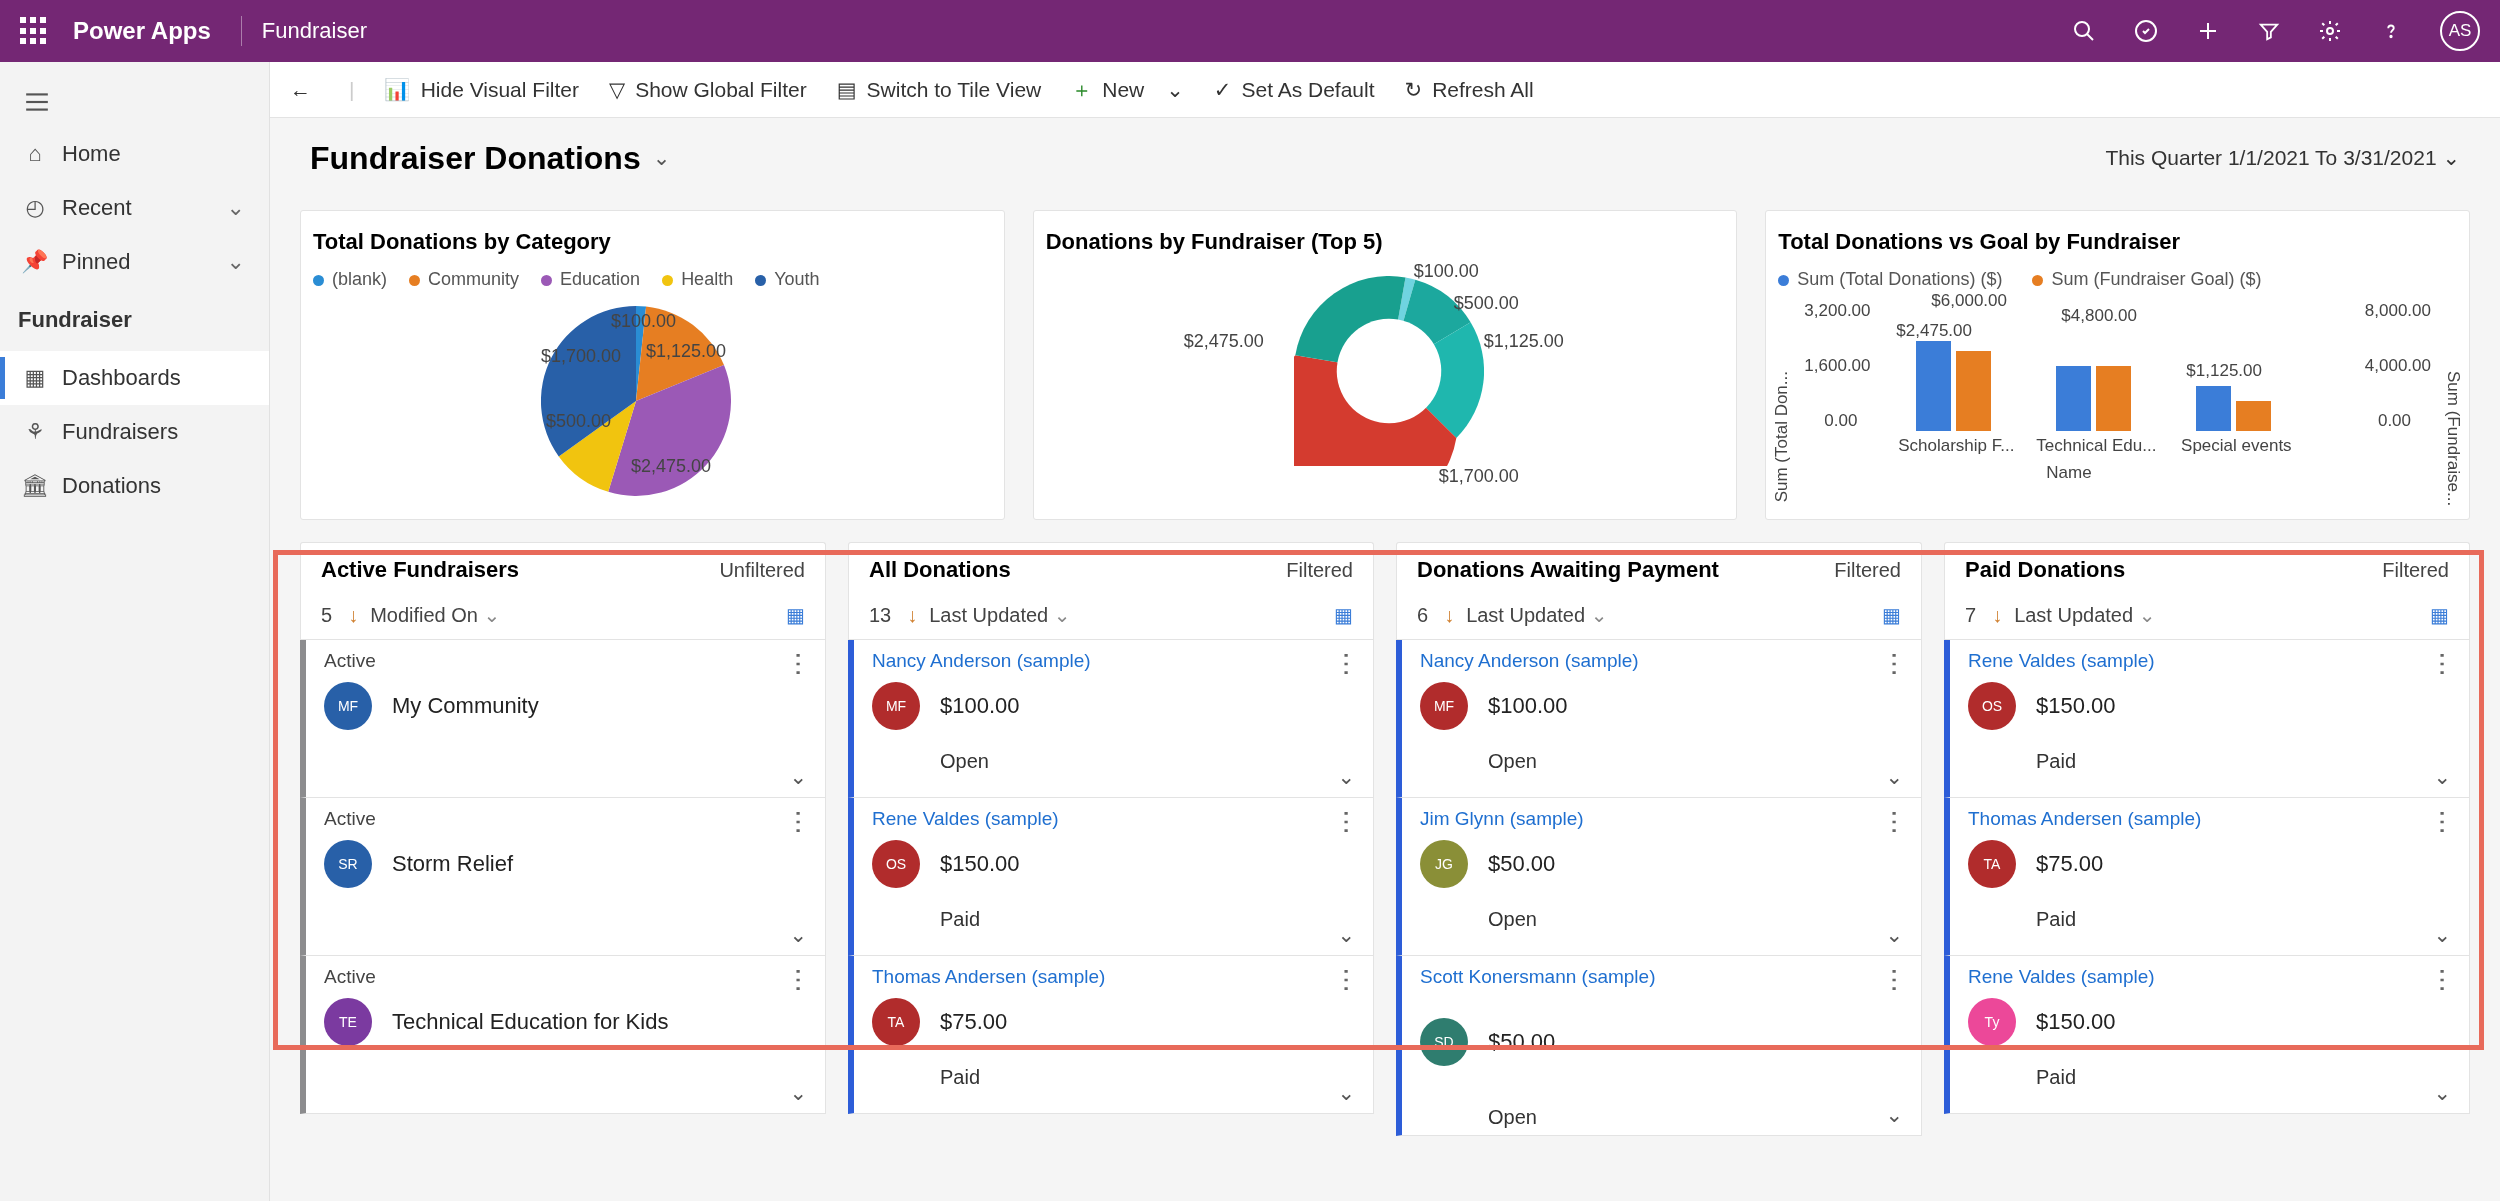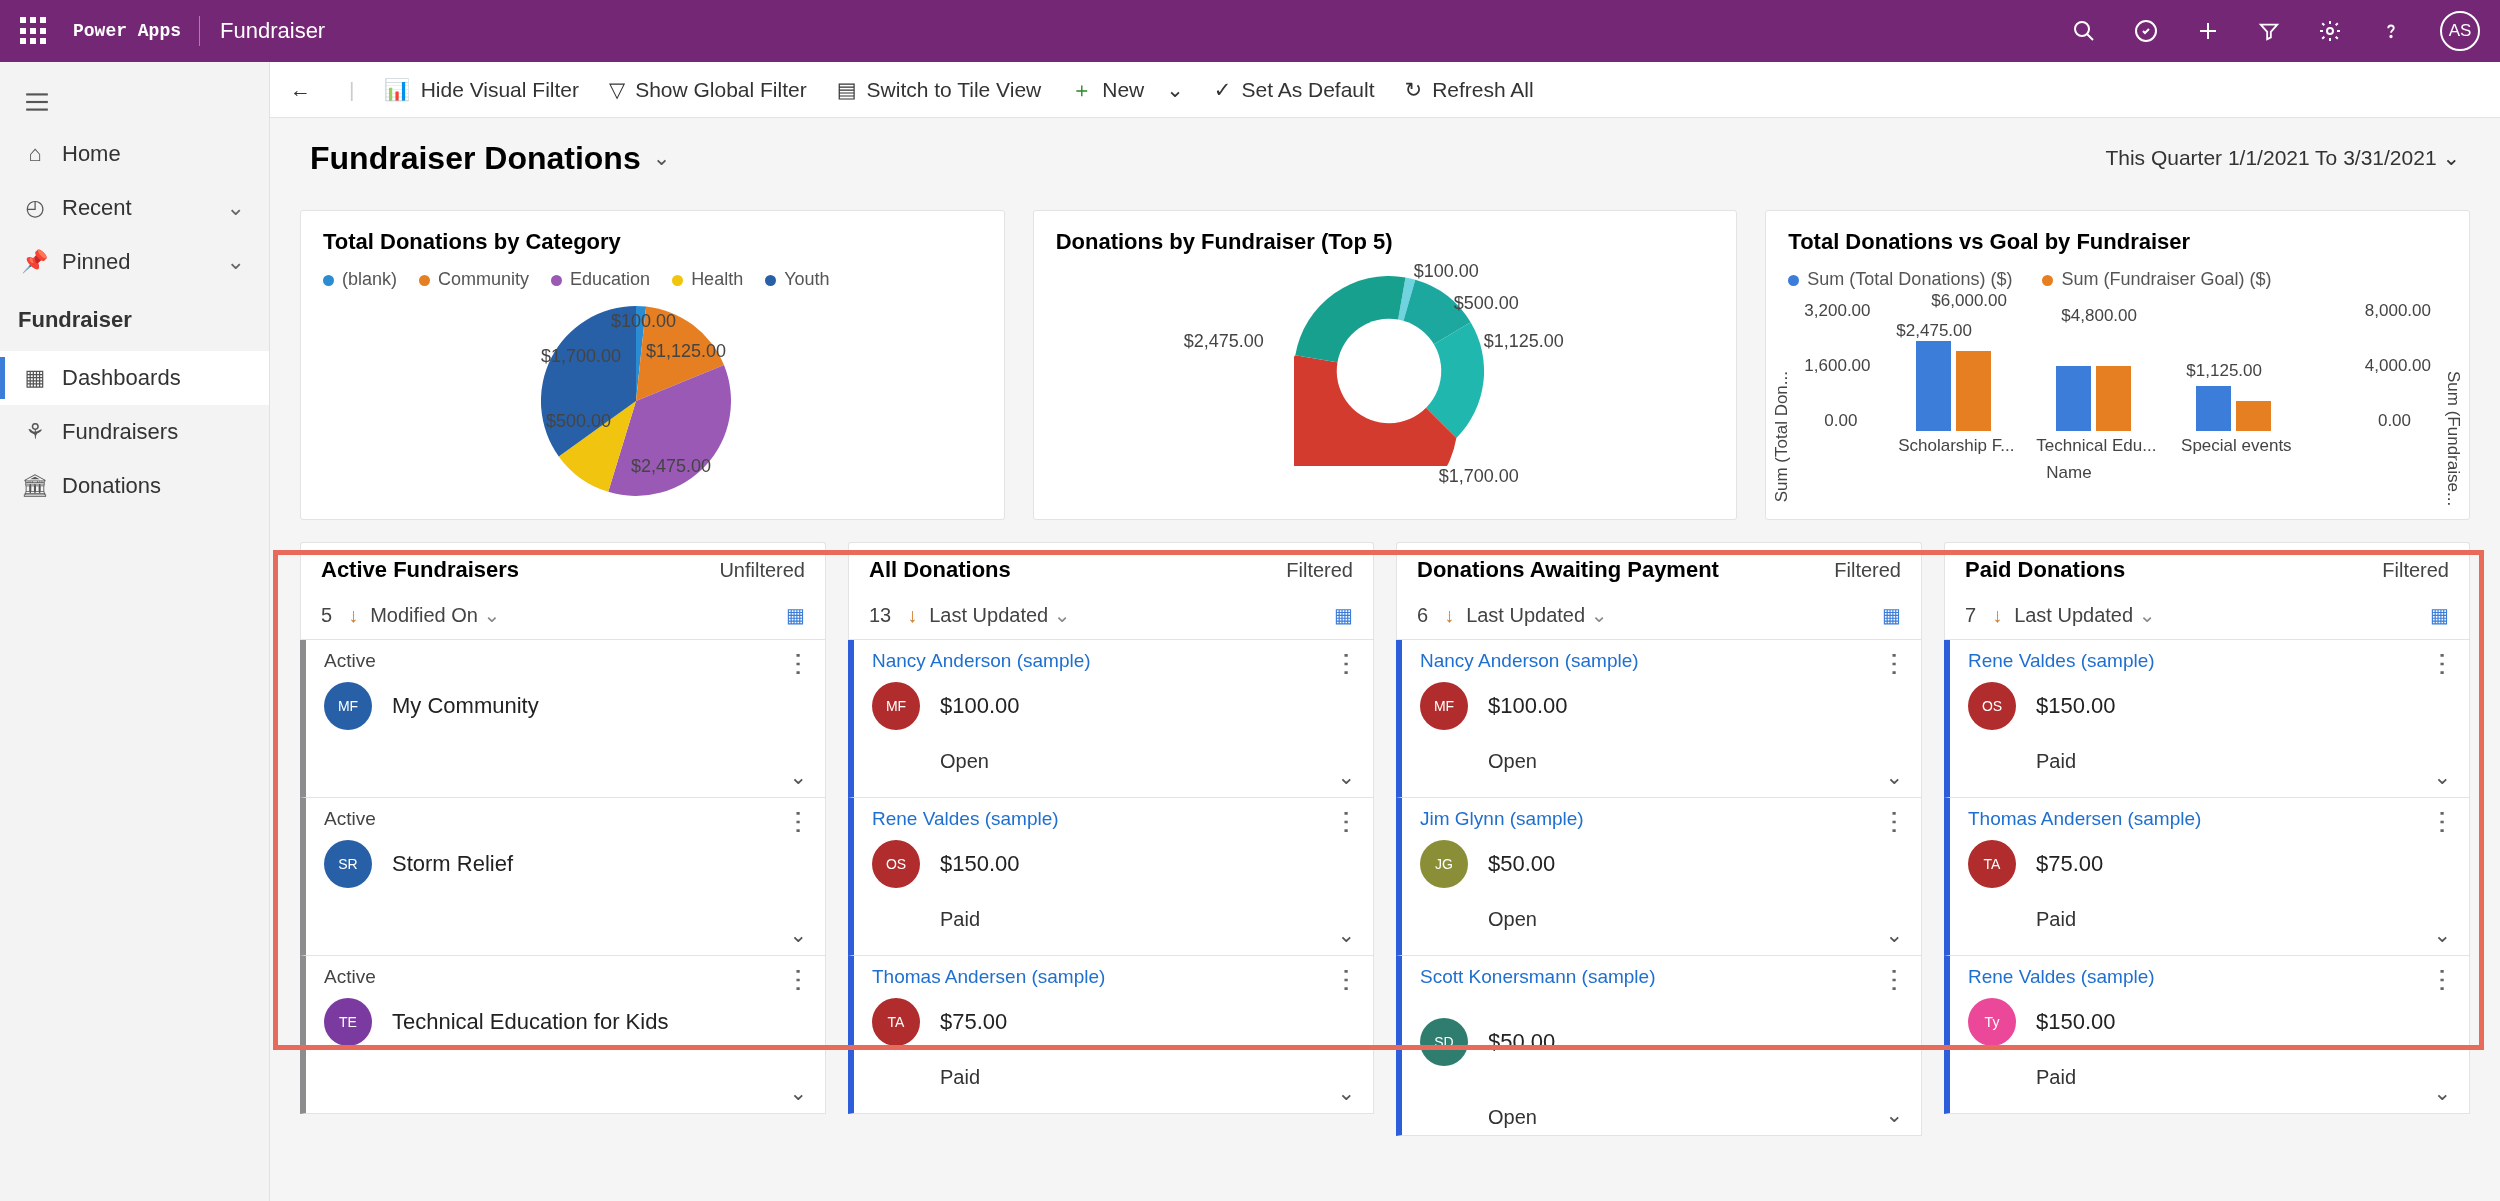--- a/index.html
+++ b/index.html
@@ -2,21 +2,21 @@
 <html><head>
 <meta charset="utf-8">
 <style>
 * { box-sizing: border-box; margin: 0; padding: 0; font-family: "Segoe UI", Arial, sans-serif; }
 body { background: #f5f5f5; width: 2500px; height: 1201px; font-size: 21px; overflow: hidden; }
 
 
 .titlebar { background: #742774; height: 62px; display: flex; align-items: center; color: #fff; padding: 0 20px; }
 .titlebar .waffle { width: 28px; height: 28px; display: flex; flex-wrap: wrap; gap: 4px; margin-right: 25px; cursor: pointer;}
 .titlebar .waffle span { width: 6px; height: 6px; background: #fff; }
-.titlebar .brand { font-size: 18px; font-weight: 600; margin-right: 18px; font-family: Liberation Mono, monospace; }
+.titlebar .brand { font-size: 24px; font-weight: 600; margin-right: 30px; }
 .titlebar .sep { width: 1px; height: 30px; background: rgba(255,255,255,.4); margin-right: 20px;}
 .titlebar .app { font-size: 22px; margin-right: auto; }
 .titlebar .tbicons { display: flex; gap: 38px; align-items: center;}
 .titlebar .tbicons span { cursor:pointer; display:flex; align-items:center;}
 .titlebar .avatar { width: 40px; height: 40px; border: 2px solid #fff; border-radius: 50%; display:flex; align-items:center; justify-content:center; font-size: 17px; text-align: right;}
 
 
 .leftnav { position: absolute; left:0; top:62px; width: 270px; bottom:0; background: #f3f3f3; border-right: 1px solid #e1e1e1; padding-top: 20px;}
 .leftnav .hamb { padding: 10px 24px; cursor:pointer;}
 .leftnav .item { display:flex; align-items:center; padding: 14px 24px; gap: 16px; color: #333; cursor:pointer; font-size:22px;}
@@ -33,21 +33,21 @@
 
 
 .pagehdr { position:absolute; left:270px; right:0; top:118px; height: 80px; display:flex; align-items:center; padding: 0 40px;}
 .pagehdr h1 { font-size: 32px; font-weight:600;}
 .pagehdr .drop { margin-left:12px; color:#555; cursor:pointer;}
 .pagehdr .range { margin-left:auto; font-size:21px; color:#333;}
 
 
 .main { position:absolute; left:270px; right:0; top:200px; bottom:0; padding: 10px 30px; overflow:hidden;}
 .row { display:flex; gap:28px; }
-.card { background:#fff; border:1px solid #e3e3e3; border-radius:3px; padding: 18px 22px; }
+.card { background:#fff; border:1px solid #e3e3e3; border-radius:3px; padding: 18px 12px; }
 .chartcard { flex:1; height: 310px; position:relative;}
 .chartcard h3 { font-size:22px; font-weight:600; margin-bottom:14px;}
 .legend { display:flex; gap:22px; font-size:18px; color:#555; flex-wrap:wrap;}
 .legend span::before { content:""; display:inline-block; width:11px; height:11px; border-radius:50%; margin-right:8px; vertical-align:middle;}
 
 
 .streams { display:flex; gap:22px; margin-top:22px;}
 .stream { flex:1; display:flex; flex-direction:column;}
 .stream .shdr { background:#fff; border:1px solid #e3e3e3; border-bottom:none; border-radius:3px 3px 0 0; padding: 14px 20px 10px; display:flex; align-items:center; justify-content:space-between;}
 .stream .shdr .title { font-size:22px; font-weight:600;}

